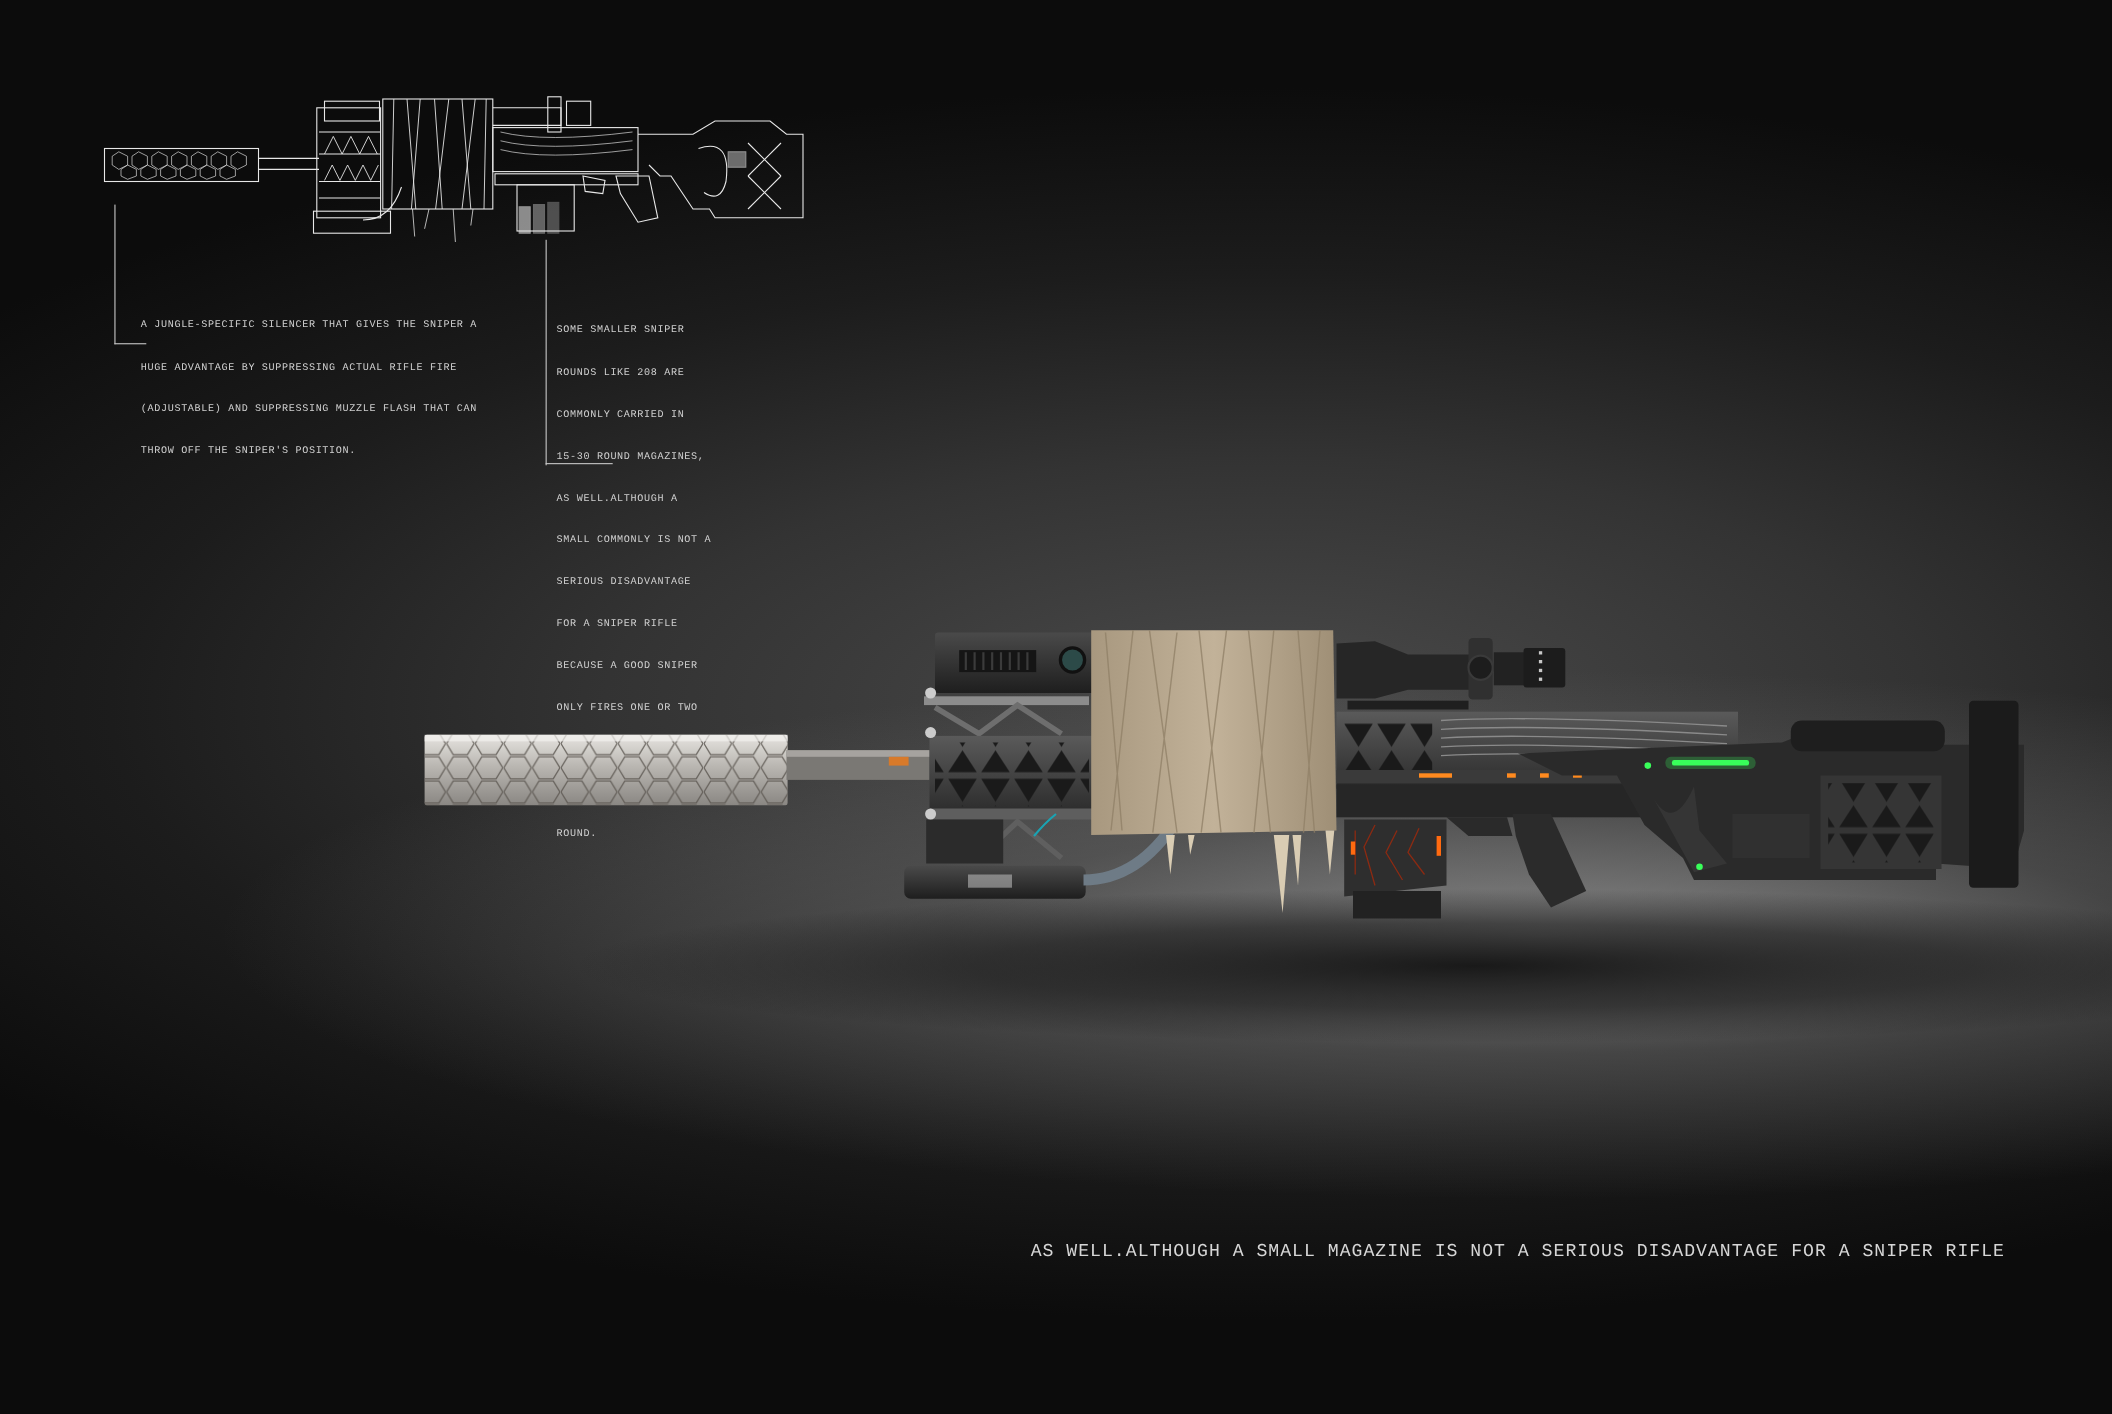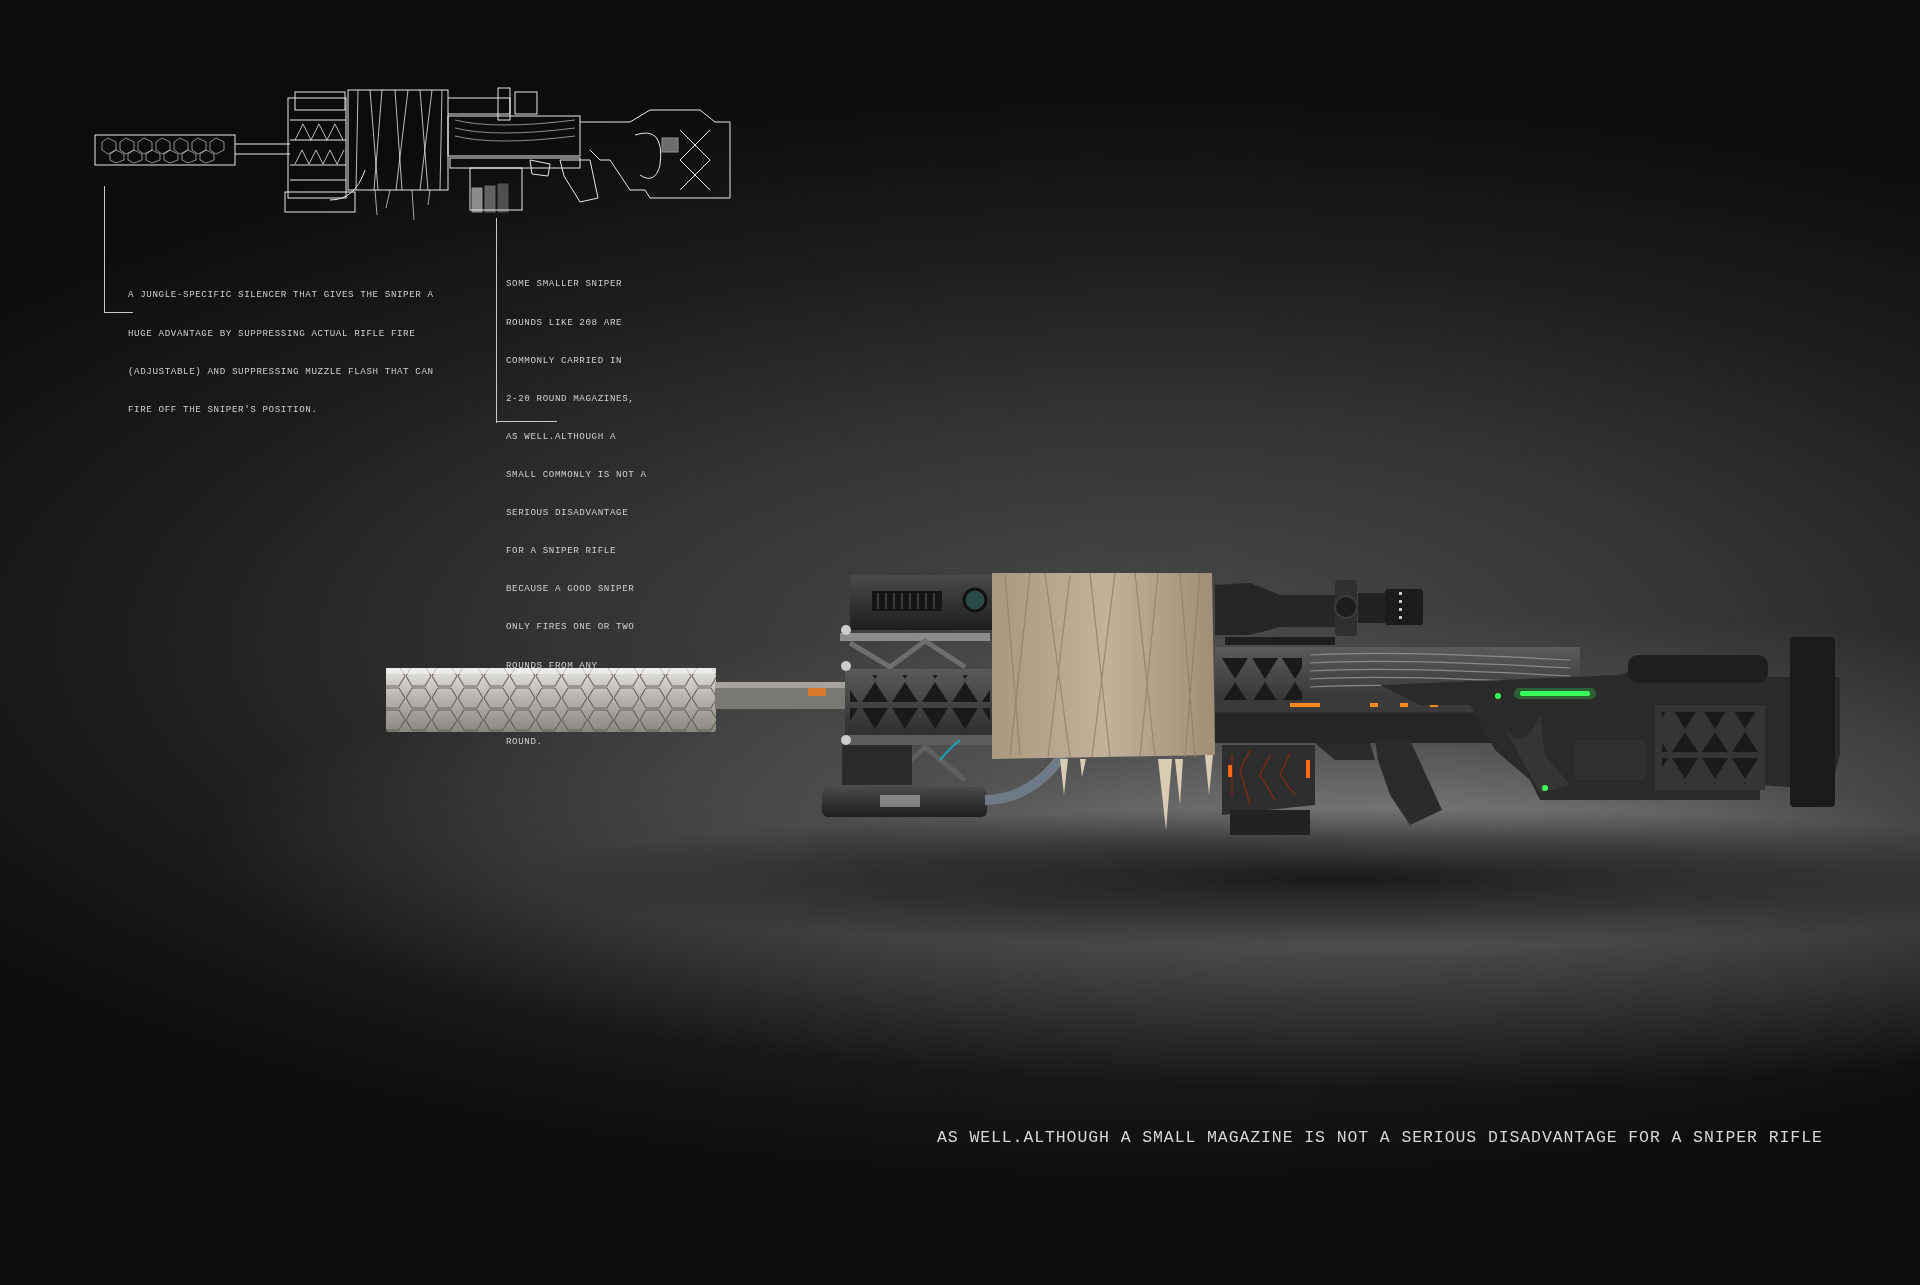--- a/index.html
+++ b/index.html
@@ -89,31 +89,31 @@
   </svg>
 </div>
 
 <div class="lead" style="left:104px;top:186px;width:1.3px;height:127px;"></div>
 <div class="lead" style="left:104px;top:312px;width:29px;height:1.3px;"></div>
 
 <div class="note-small" style="left:128px;top:264px;">
   <div>A JUNGLE-SPECIFIC SILENCER THAT GIVES THE SNIPER A</div>
   <div>HUGE ADVANTAGE BY SUPPRESSING ACTUAL RIFLE FIRE</div>
   <div>(ADJUSTABLE) AND SUPPRESSING MUZZLE FLASH THAT CAN</div>
-  <div>FIRE OFF THE SNIPER'S POSITION.</div>
+  <div>THROW OFF THE SNIPER'S POSITION.</div>
 </div>
 
 <div class="lead" style="left:496px;top:218px;width:1.3px;height:205px;"></div>
 <div class="lead" style="left:496px;top:421px;width:61px;height:1.3px;"></div>
 
-<div class="note-small" style="left:506px;top:253px;">
+<div class="note-small" style="left:506px;top:269px;">
   <div>SOME SMALLER SNIPER</div>
   <div>ROUNDS LIKE 208 ARE</div>
   <div>COMMONLY CARRIED IN</div>
-  <div>2-20 ROUND MAGAZINES,</div>
+  <div>15-30 ROUND MAGAZINES,</div>
   <div>AS WELL.ALTHOUGH A</div>
   <div>SMALL COMMONLY IS NOT A</div>
   <div>SERIOUS DISADVANTAGE</div>
   <div>FOR A SNIPER RIFLE</div>
   <div>BECAUSE A GOOD SNIPER</div>
   <div>ONLY FIRES ONE OR TWO</div>
   <div>ROUNDS FROM ANY</div>
   <div>POSITION BEFORE MOVING</div>
   <div>ROUND.</div>
 </div>

